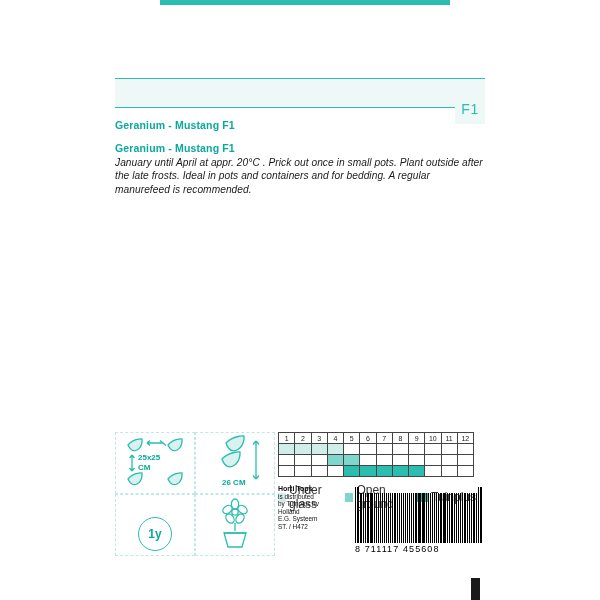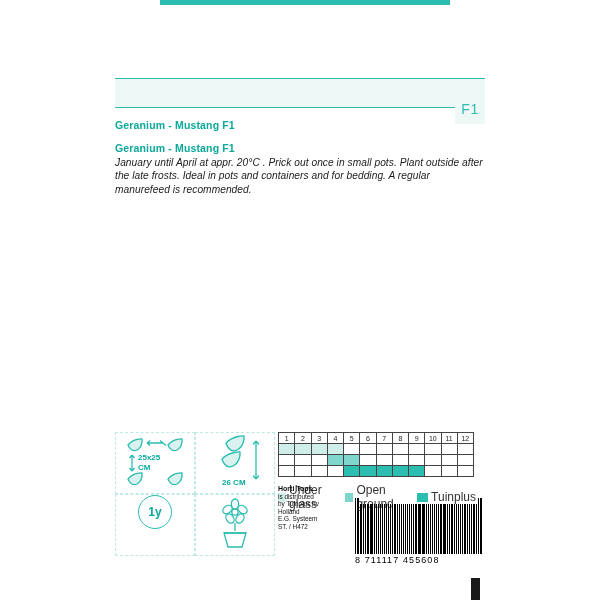--- a/index.html
+++ b/index.html
@@ -115,21 +115,21 @@
   }
   .height-label {
     position: absolute;
     left: 26px; top: 45px;
     font-size: 8px;
     color: #0aa99b;
     font-weight: bold;
   }
   .year-circle {
     position: absolute;
-    left: 22px; top: 0;
+    left: 22px; top: 22px;
     width: 34px; height: 34px;
     border-radius: 50%;
     border: 1.6px solid #2bbdb0;
     display: flex; align-items: center; justify-content: center;
     color: #0aa99b;
     font-size: 12px;
     font-weight: bold;
   }
 
   
@@ -169,21 +169,21 @@
     position: absolute;
     left: 278px; top: 485px;
     width: 85px;
     font-size: 6.4px;
     line-height: 7.6px;
     color: #111111;
   }
   .publisher .pub-name { font-weight: bold; font-size: 7px; }
   .barcode-wrap {
     position: absolute;
-    left: 355px; top: 498px;
+    left: 355px; top: 487px;
     width: 128px;
   }
   .barcode {
     height: 56px;
     display: flex;
     align-items: flex-end;
   }
   .bar { background: #000000; margin-right: 1px; }
   .barcode-digits {
     font-family: "Liberation Sans", sans-serif;

